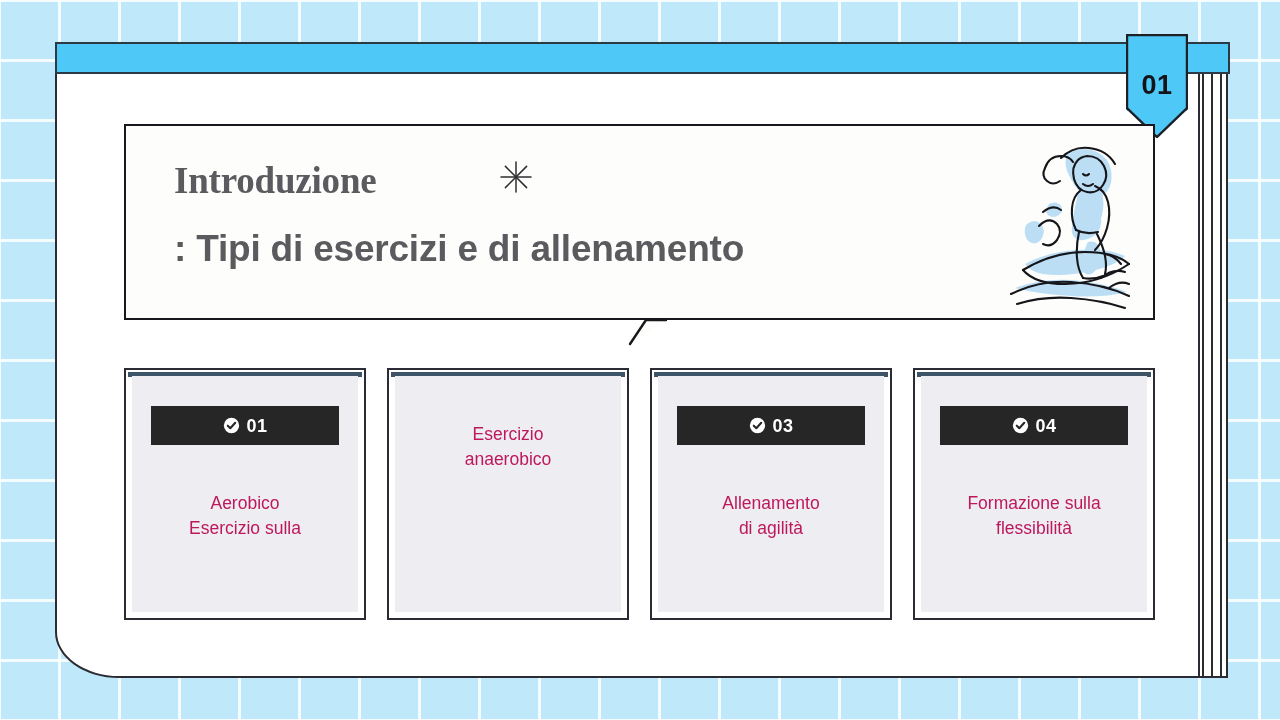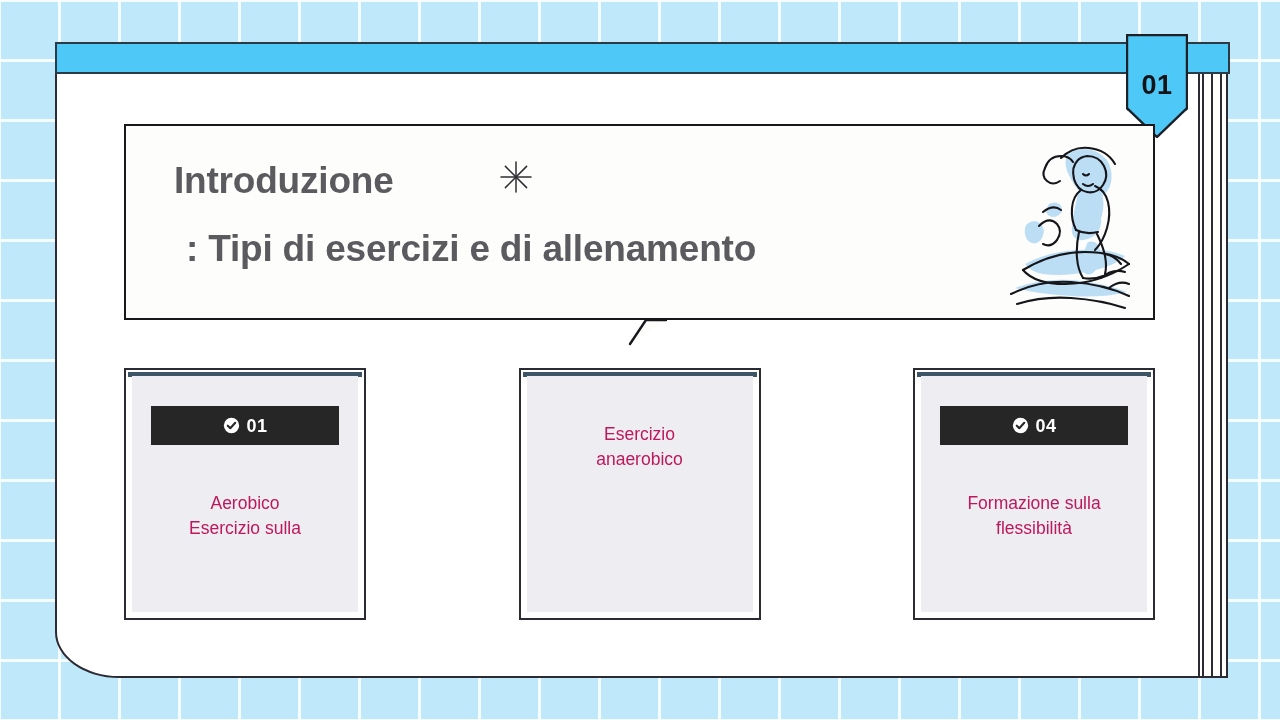--- a/index.html
+++ b/index.html
@@ -139,29 +139,29 @@
     left: 48px;
     top: 34px;
     width: 780px;
   }
   .title-line1 {
     font-size: 37px;
     font-weight: 700;
     color: #5b5b5f;
     line-height: 1.15;
     letter-spacing: -0.2px;
+    font-family: Liberation Serif, serif;
   }
   .title-line2 {
     font-size: 37px;
     font-weight: 700;
     color: #5b5b5f;
     line-height: 1.15;
     margin-top: 25px;
     letter-spacing: -0.2px;
-    margin-left: 12px;
   }
   .asterisk {
     position: absolute;
     left: 373px;
     top: 34px;
     width: 34px;
     height: 34px;
     color: #2e2e33;
   }
 
@@ -342,20 +342,36 @@
     <div class="card">
       <div class="card-topstripe"></div>
       <div class="card-inner">
         <div class="card-label">
           <div>Esercizio</div>
           <div>anaerobico</div>
         </div>
       </div>
     </div>
 
+    <div class="card">
+      <div class="card-topstripe"></div>
+      <div class="card-inner">
+        <div class="badge">
+          <svg class="badge-check" viewBox="0 0 20 20">
+            <circle cx="10" cy="10" r="9" fill="#ffffff"></circle>
+            <path d="M5.6 10.2 L8.6 13.2 L14.4 6.8" fill="none" stroke="#262626" stroke-width="2.4" stroke-linecap="round" stroke-linejoin="round"></path>
+          </svg>
+          <span class="badge-num">03</span>
+        </div>
+        <div class="card-label">
+          <div>Allenamento</div>
+          <div>di agilità</div>
+        </div>
+      </div>
+    </div>
 
     <div class="card">
       <div class="card-topstripe"></div>
       <div class="card-inner">
         <div class="badge">
           <svg class="badge-check" viewBox="0 0 20 20">
             <circle cx="10" cy="10" r="9" fill="#ffffff"></circle>
             <path d="M5.6 10.2 L8.6 13.2 L14.4 6.8" fill="none" stroke="#262626" stroke-width="2.4" stroke-linecap="round" stroke-linejoin="round"></path>
           </svg>
           <span class="badge-num">04</span>

